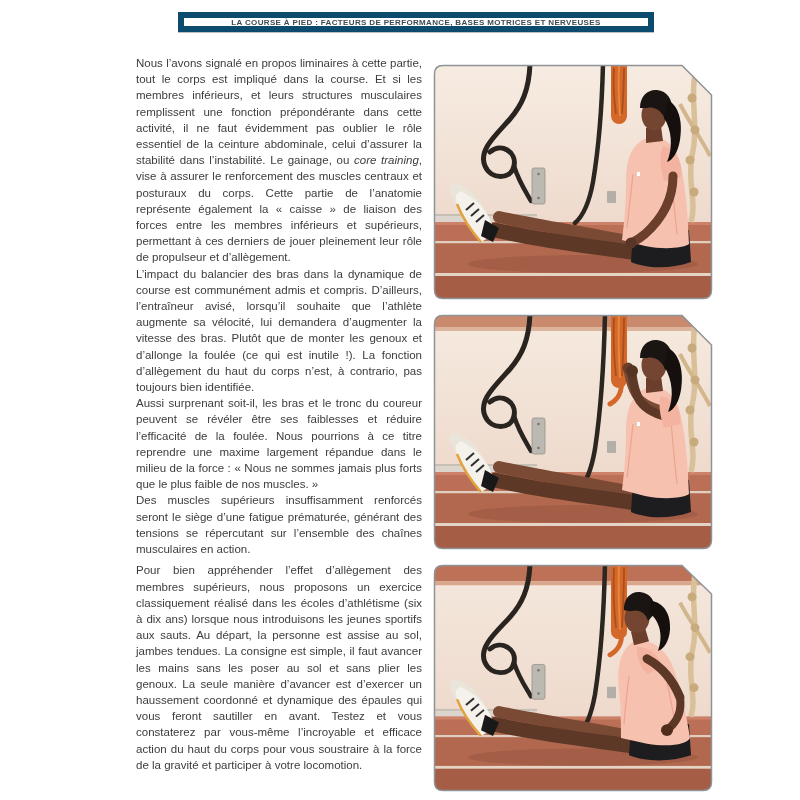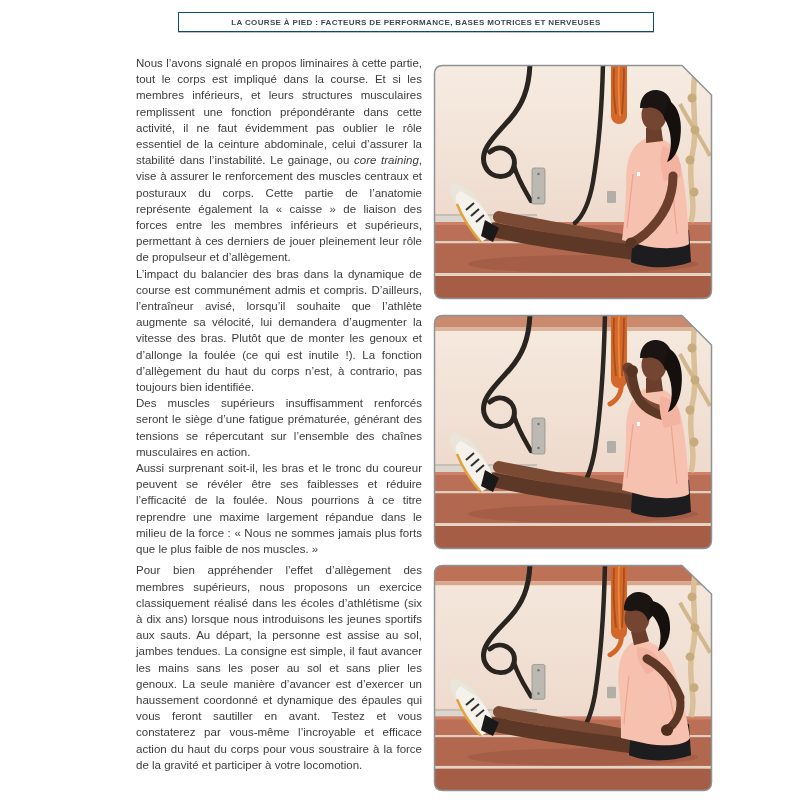--- a/index.html
+++ b/index.html
@@ -1,21 +1,21 @@
 <!DOCTYPE html>
 <html lang="fr"><head>
 <meta charset="utf-8">
 <style>
   html,body { margin:0; padding:0; background:#ffffff; }
   body { width:800px; height:800px; font-family:"Liberation Sans", sans-serif; }
   .page { position:relative; width:800px; height:800px; background:#ffffff; overflow:hidden; }
 
   .header-box {
     position:absolute; left:178px; top:12px; width:476px; height:20px;
-    box-sizing:border-box; border:1px solid #0c4a6e;
+    box-sizing:border-box; border:6px solid #0c4a6e;
     box-shadow:0 1px 0 rgba(90,100,110,.4);
     display:flex; align-items:center; justify-content:center;
   }
   .header-box .hdr-text {
     font-size:8px; font-weight:700; letter-spacing:.35px; color:#3d4a54; white-space:nowrap;
   }
 
   .text-col {
     position:absolute; left:136px; top:55px; width:286px;
     color:#3c3c3c; font-size:11.5px; line-height:16.2px; text-align:justify;
@@ -33,22 +33,22 @@
 
 <div class="page">
 
   <div class="header-box">
     <span class="hdr-text">LA COURSE À PIED : FACTEURS DE PERFORMANCE, BASES MOTRICES ET NERVEUSES</span>
   </div>
 
   <div class="text-col">
     <p><span>Nous l’avons signalé en propos liminaires à cette partie, tout le corps est impliqué dans la course. Et si les membres inférieurs, et leurs structures musculaires remplissent une fonction prépondérante dans cette activité, il ne faut évidemment pas oublier le rôle essentiel de la ceinture abdominale, celui d’assurer la stabilité dans l’instabilité. Le gainage, ou </span><i>core training</i><span>, vise à assurer le renforcement des muscles centraux et posturaux du corps. Cette partie de l’anatomie représente également la « caisse » de liaison des forces entre les membres inférieurs et supérieurs, permettant à ces derniers de jouer pleinement leur rôle de propulseur et d’allègement.</span></p>
     <p>L’impact du balancier des bras dans la dynamique de course est communément admis et compris. D’ailleurs, l’entraîneur avisé, lorsqu’il souhaite que l’athlète augmente sa vélocité, lui demandera d’augmenter la vitesse des bras. Plutôt que de monter les genoux et d’allonge la foulée (ce qui est inutile !). La fonction d’allègement du haut du corps n’est, à contrario, pas toujours bien identifiée.</p>
+    <p>Aussi surprenant soit-il, les bras et le tronc du coureur peuvent se révéler être ses faiblesses et réduire l’efficacité de la foulée. Nous pourrions à ce titre reprendre une maxime largement répandue dans le milieu de la force : « Nous ne sommes jamais plus forts que le plus faible de nos muscles. »</p>
     <p>Des muscles supérieurs insuffisamment renforcés seront le siège d’une fatigue prématurée, générant des tensions se répercutant sur l’ensemble des chaînes musculaires en action.</p>
-    <p>Aussi surprenant soit-il, les bras et le tronc du coureur peuvent se révéler être ses faiblesses et réduire l’efficacité de la foulée. Nous pourrions à ce titre reprendre une maxime largement répandue dans le milieu de la force : « Nous ne sommes jamais plus forts que le plus faible de nos muscles. »</p>
     <p class="gap">Pour bien appréhender l’effet d’allègement des membres supérieurs, nous proposons un exercice classiquement réalisé dans les écoles d’athlétisme (six à dix ans) lorsque nous introduisons les jeunes sportifs aux sauts. Au départ, la personne est assise au sol, jambes tendues. La consigne est simple, il faut avancer les mains sans les poser au sol et sans plier les genoux. La seule manière d’avancer est d’exercer un haussement coordonné et dynamique des épaules qui vous feront sautiller en avant. Testez et vous constaterez par vous-même l’incroyable et efficace action du haut du corps pour vous soustraire à la force de la gravité et participer à votre locomotion.</p>
   </div>
 
   <div class="figures">
 
     <figure aria-label="Athlète assise au sol sur la piste, jambes tendues, mains posées près des hanches">
       <svg width="280" height="236" viewBox="0 0 280 236" xmlns="http://www.w3.org/2000/svg">
         <defs>
           <clipPath id="f1">
               <path d="M10 1.5 L249 1.5 L278.5 31 L278.5 226 Q278.5 234.5 270 234.5 L10 234.5 Q1.5 234.5 1.5 226 L1.5 10 Q1.5 1.5 10 1.5 Z"></path>

